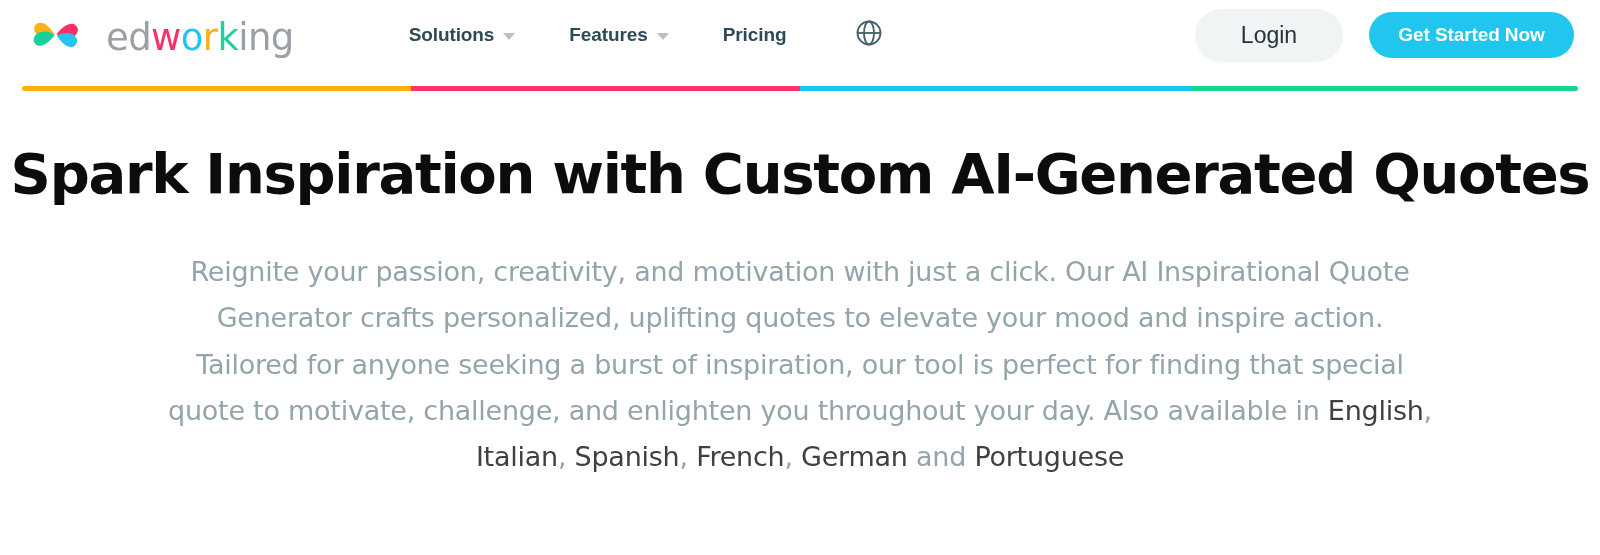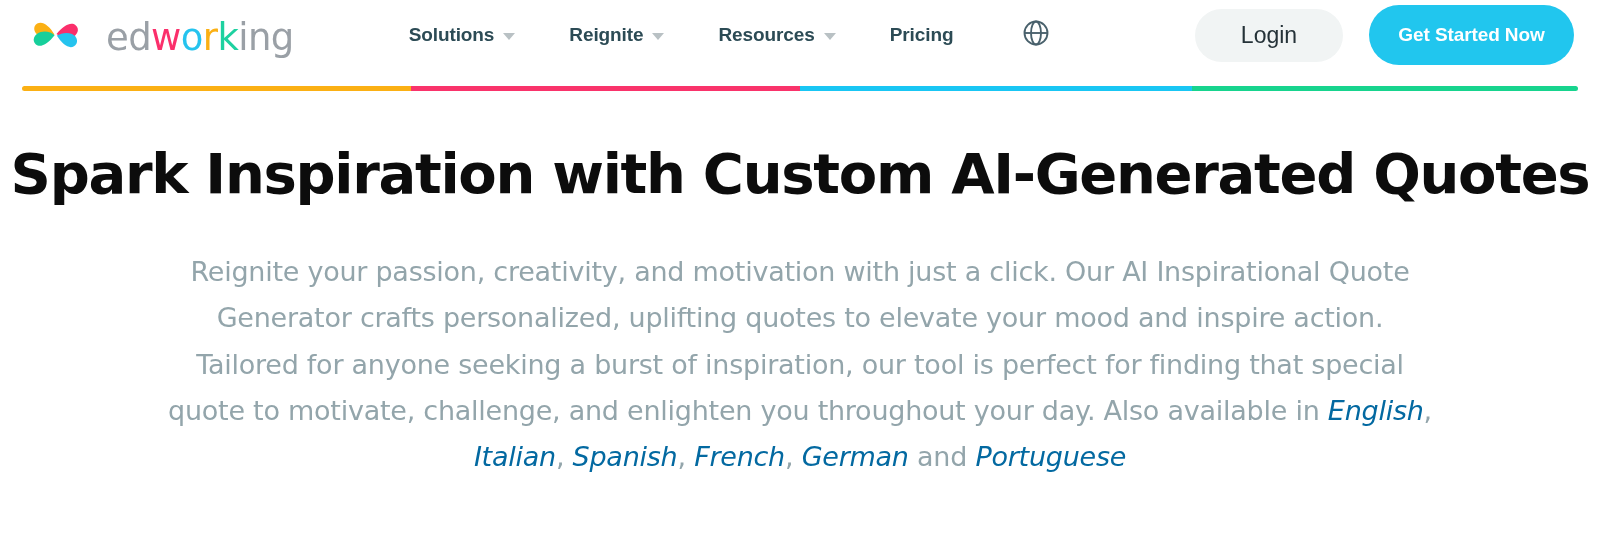--- a/index.html
+++ b/index.html
@@ -117,21 +117,21 @@
     display: flex;
     align-items: center;
     justify-content: center;
     border: none;
     cursor: pointer;
     font-family: "Liberation Sans", sans-serif;
   }
 
   .btn-cta {
     width: 205px;
-    height: 60px;
+    height: 46px;
     border-radius: 30px;
     background: #21c6ee;
     color: #ffffff;
     font-size: 19px;
     font-weight: 700;
     display: flex;
     align-items: center;
     justify-content: center;
     border: none;
     cursor: pointer;
@@ -169,24 +169,23 @@
     max-width: 1270px;
     font-size: 27px;
     line-height: 1.72;
     color: #93a5ab;
     font-weight: 400;
     letter-spacing: -0.25px;
     font-family: "DejaVu Sans", sans-serif;
   }
 
   .lang-link {
-    color: #0369a1;
+    color: #404040;
     text-decoration: none;
     cursor: pointer;
-    font-style: italic;
   }
   .lang-sep { color: #93a5ab; }
 </style>
 </head>
 <body>
 
 <div class="header">
 
   <a class="logo-wrap" href="#">
     <span class="logo-mark">
@@ -206,29 +205,25 @@
   </a>
 
   <nav class="nav">
 
     <div class="nav-item">
       <span>Solutions</span>
       <span class="chev"></span>
     </div>
 
     <div class="nav-item">
-      <span>Reignite</span>
+      <span>Features</span>
       <span class="chev"></span>
     </div>
 
 
-    <div class="nav-item">
-      <span>Resources</span>
-      <span class="chev"></span>
-    </div>
 
     <div class="nav-item">
       <span>Pricing</span>
     </div>
 
     <div class="globe-btn">
       <span>
         <svg width="30" height="30" viewBox="0 0 24 24" fill="none" stroke="#49616c" stroke-width="1.5">
           <circle cx="12" cy="12" r="9.2"></circle>
           <ellipse cx="12" cy="12" rx="4.0" ry="9.2"></ellipse>

